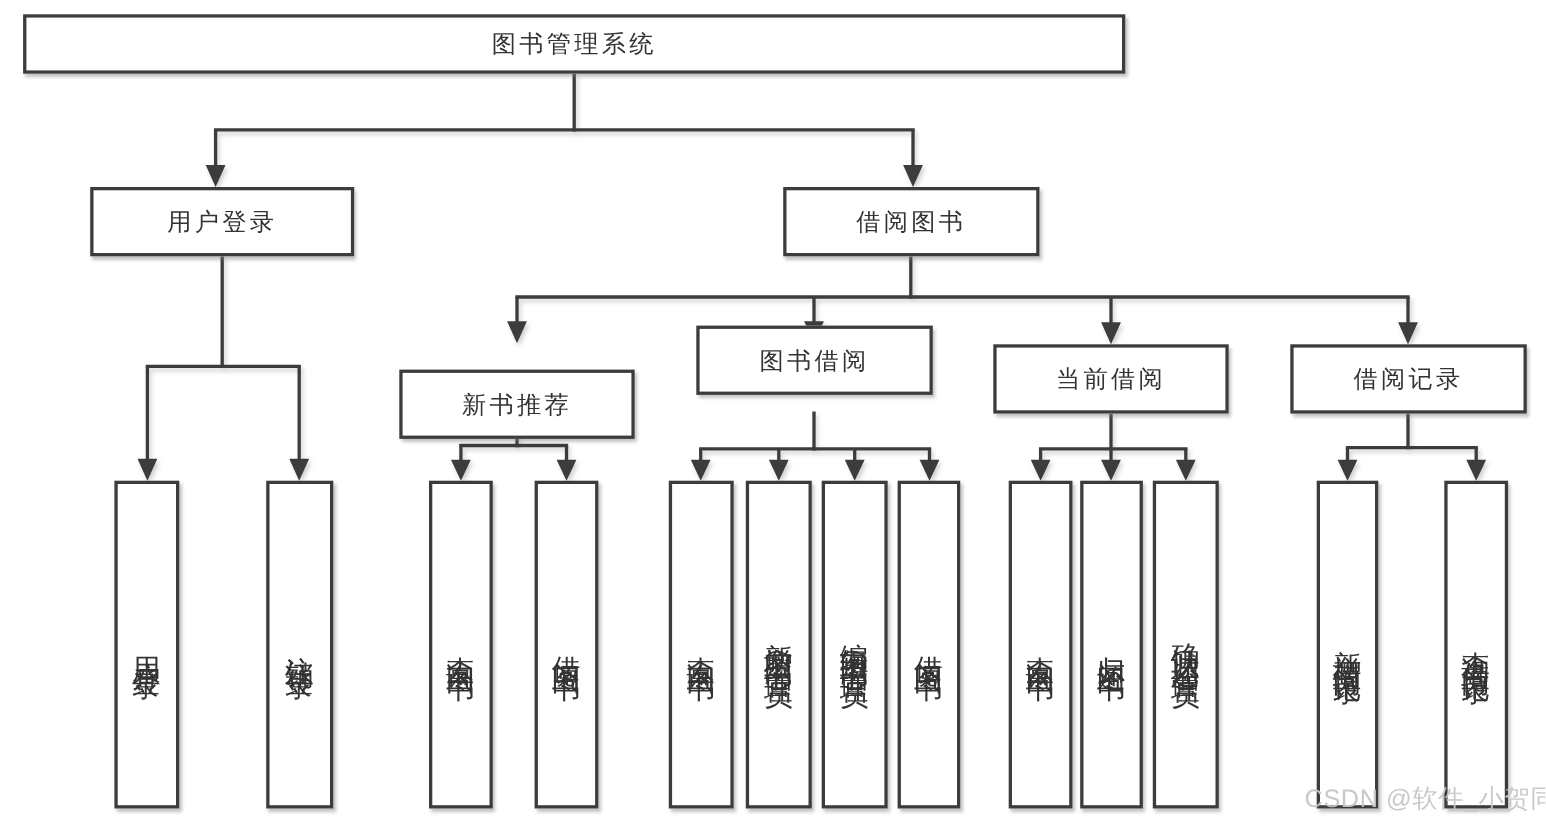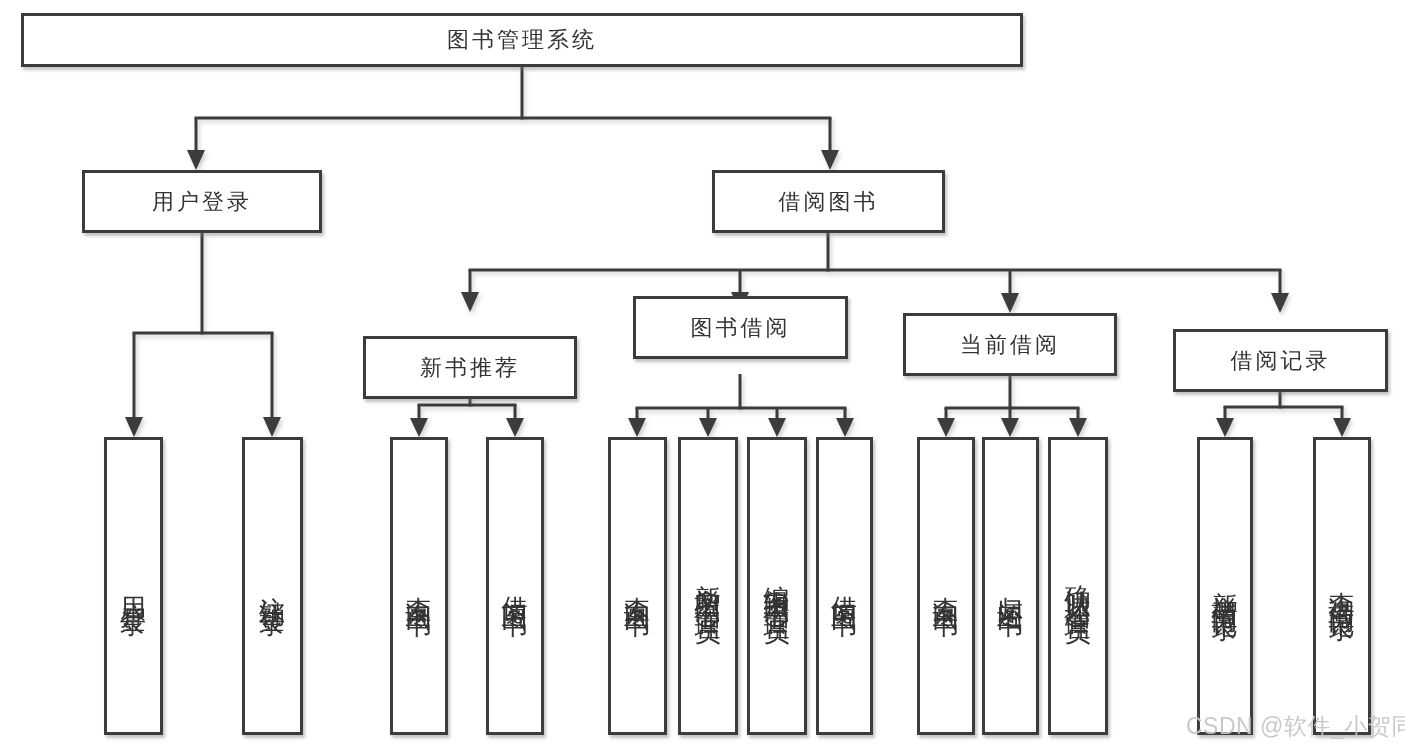--- a/index.html
+++ b/index.html
@@ -30,21 +30,21 @@
     text-orientation:mixed;
     font-size:26px;letter-spacing:5px;line-height:1;white-space:nowrap;
   }
   
   #n-root{left:21px;top:13px;width:1002px;height:54px;}
   #n-user-login{left:82px;top:170px;width:240px;height:63px;}
   #n-book-mgmt{left:712px;top:170px;width:233px;height:63px;}
   #n-new-book{left:363px;top:312px;width:214px;height:63px;margin-top:24px;}
   #n-book-borrow{left:633px;top:296px;width:215px;height:63px;}
   #n-current-borrow{left:903px;top:313px;width:214px;height:63px;}
-  #n-borrow-record{left:1173px;top:329px;width:215px;height:63px;}
+  #n-borrow-record{left:1173px;top:313px;width:215px;height:63px;}
   .leaf{top:437px;height:298px;}
   #v0{left:104px;width:59px;}
   #v1{left:242px;width:61px;}
   #v2{left:390px;width:58px;}
   #v3{left:486px;width:58px;}
   #v4{left:608px;width:59px;}
   #v5{left:678px;width:60px;}
   #v6{left:747px;width:60px;}
   #v7{left:816px;width:57px;}
   #v8{left:917px;width:58px;}

